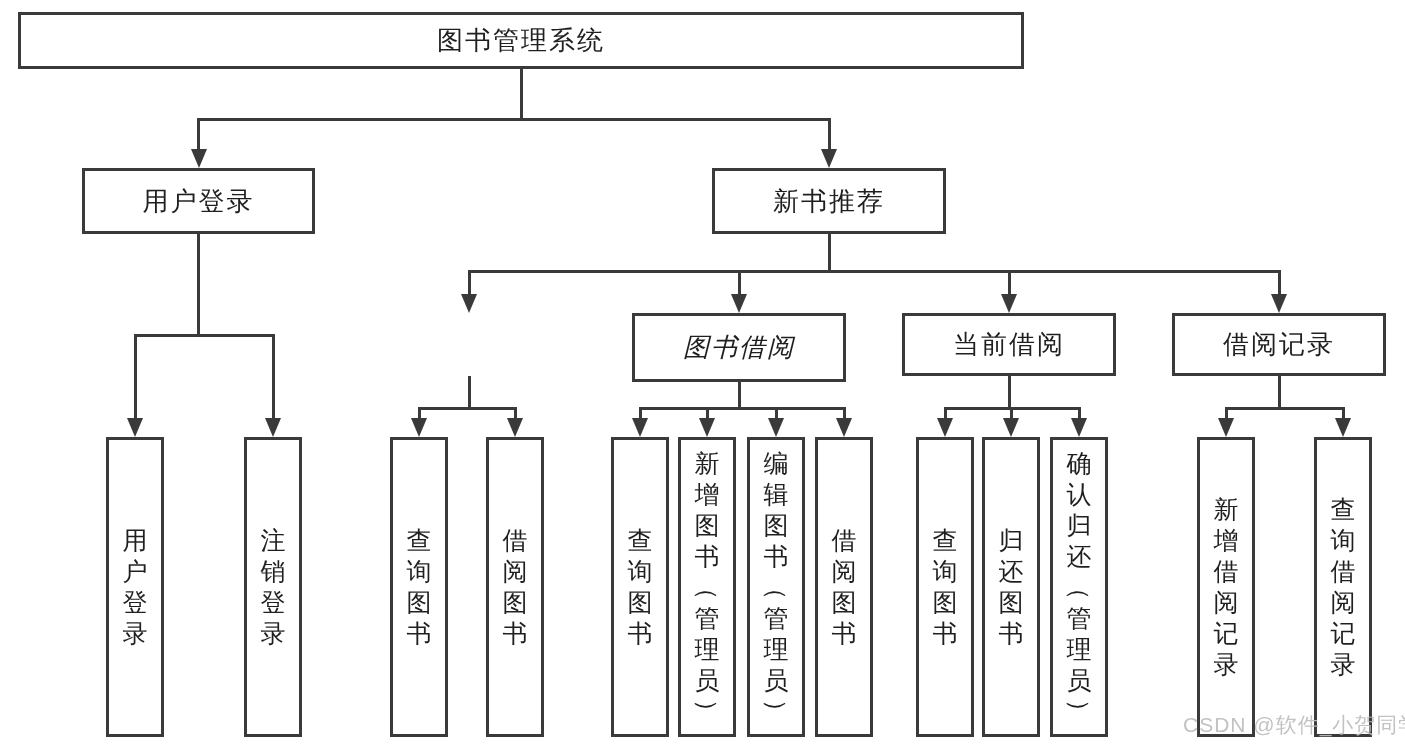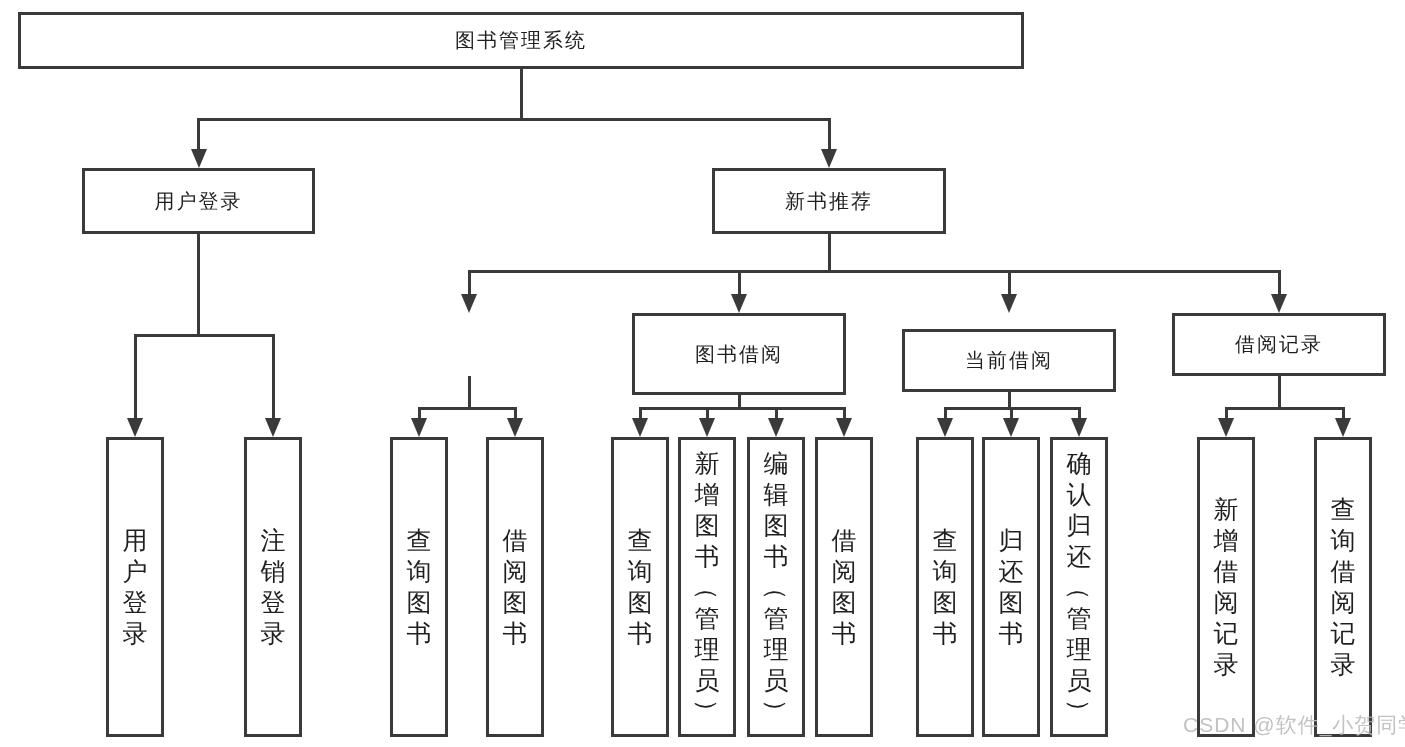--- a/index.html
+++ b/index.html
@@ -16,21 +16,21 @@
     box-sizing: border-box;
     background: var(--box-bg, #ffffff);
     border: 3px solid var(--line, #3a3a3a);
     display: flex;
     align-items: center;
     justify-content: center;
     color: var(--text, #1f1f1f);
     z-index: 2;
   }
   .node .label {
-    font-size: 20px;
+    font-size: 26px;
     letter-spacing: 2px;
     white-space: nowrap;
     text-align: center;
   }
   .node.vertical .label {
     display: flex;
     flex-direction: column;
     align-items: center;
     font-size: 25px;
     letter-spacing: 0;
@@ -128,24 +128,24 @@
     <div class="arrow" style="left: 1335px; top: 418px;"></div>
     <div class="node" style="left: 18px; top: 12px; width: 1006px; height: 57px;">
       <div class="label">图书管理系统</div>
     </div>
     <div class="node" style="left: 82px; top: 168px; width: 233px; height: 66px;">
       <div class="label">用户登录</div>
     </div>
     <div class="node" style="left: 712px; top: 168px; width: 234px; height: 66px;">
       <div class="label">新书推荐</div>
     </div>
-    <div class="node" style="left: 632px; top: 313px; width: 214px; height: 82px;">
+    <div class="node" style="left: 632px; top: 313px; width: 214px; height: 69px; font-style: italic;">
       <div class="label">图书借阅</div>
     </div>
-    <div class="node" style="left: 902px; top: 313px; width: 214px; height: 63px; margin-top: 16px;">
+    <div class="node" style="left: 902px; top: 313px; width: 214px; height: 63px;">
       <div class="label">当前借阅</div>
     </div>
     <div class="node" style="left: 1172px; top: 313px; width: 214px; height: 63px;">
       <div class="label">借阅记录</div>
     </div>
     <div class="node vertical" style="left: 106px; top: 437px; width: 58px; height: 300px;">
       <div class="label">
         <span>用</span>
         <span>户</span>
         <span>登</span>

